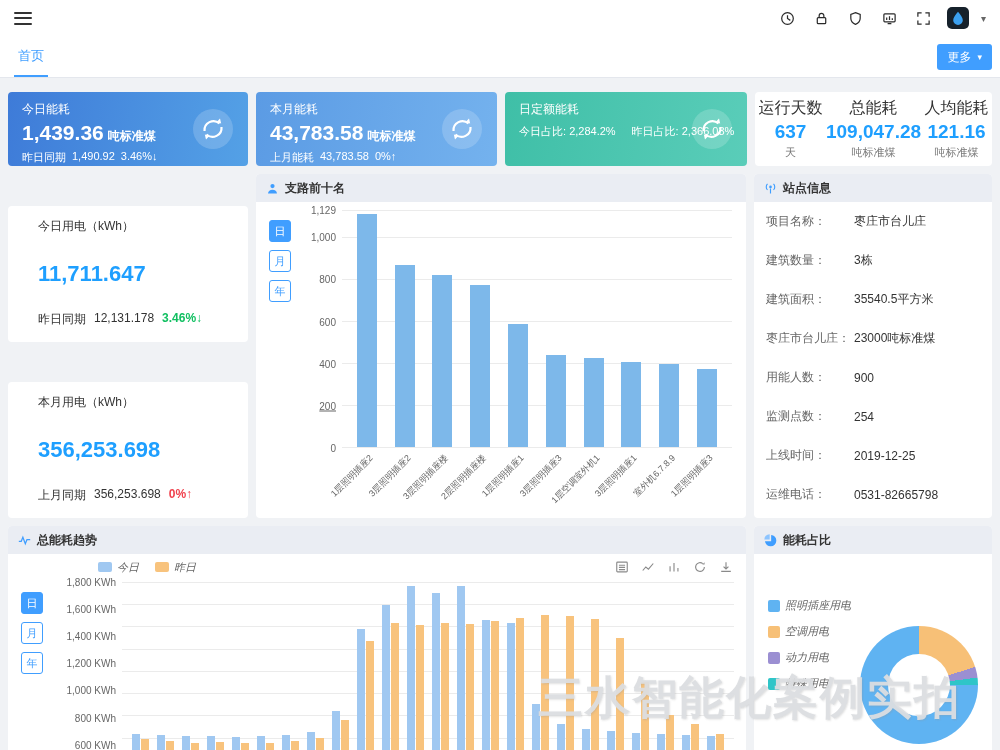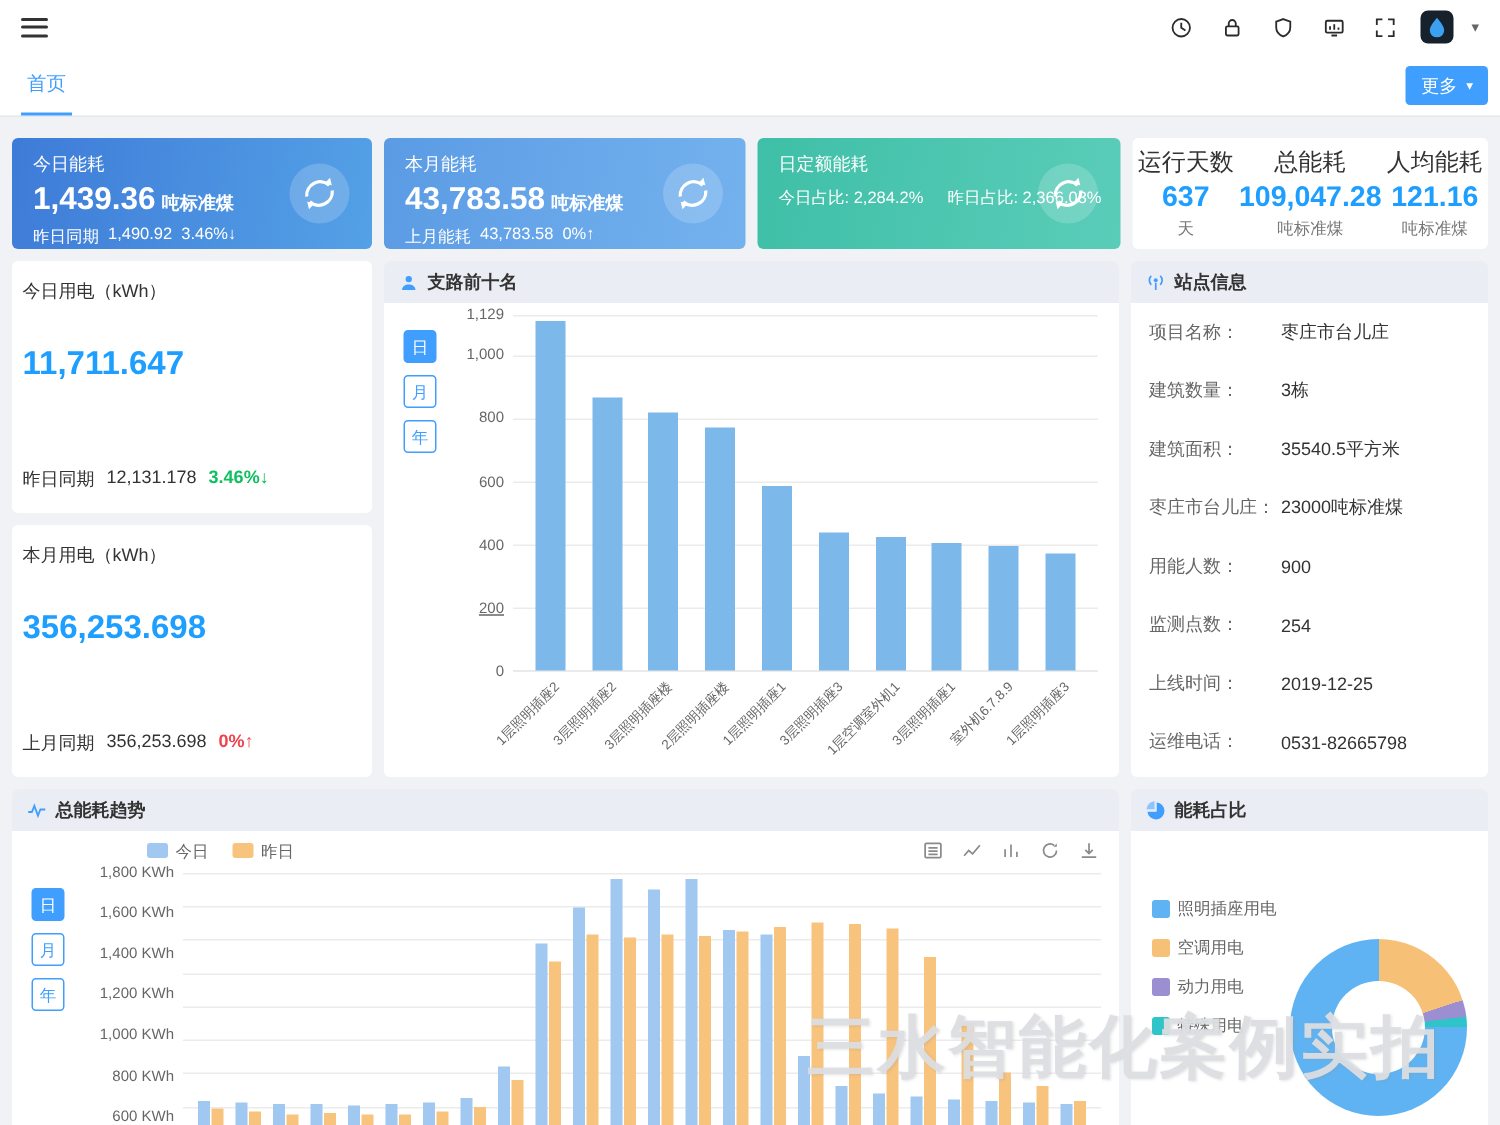--- a/index.html
+++ b/index.html
@@ -42,21 +42,21 @@
   .sc-refresh { position:absolute; right:14px; top:50%; transform:translateY(-50%); }
 
   .summary { background:#fff; border-radius:4px; display:flex; }
   .sum-col { flex:1; display:flex; flex-direction:column; align-items:center; justify-content:center; gap:2px; }
   .sum-label { font-size:16px; color:#333; }
   .sum-value { font-size:19px; font-weight:bold; color:#1E9FFF; }
   .sum-unit { font-size:11px; color:#777; }
 
   
   .col-left { display:flex; flex-direction:column; gap:8px; }
-  .ecard { background:#fff; border-radius:4px; padding:12px 7px; display:flex; flex-direction:column; flex:1; }
+  .ecard { background:#fff; border-radius:4px; padding:12px 30px; display:flex; flex-direction:column; flex:1;margin-top:32px; }
   .e-title { font-size:12px; color:#333; }
   .e-value { margin-top:26px; font-size:22px; font-weight:bold; color:#1E9FFF; }
   .e-sub { margin-top:auto; font-size:12px; color:#333; display:flex; gap:8px; padding-bottom:2px; white-space:nowrap; }
   .delta-down { color:#0FBF60; font-weight:bold; }
   .delta-up { color:#F0414D; font-weight:bold; }
 
   
   .panel { background:#fff; border-radius:4px; overflow:hidden; display:flex; flex-direction:column; }
   .panel-header { height:28px; background:#EAEDF3; display:flex; align-items:center; gap:6px; padding:0 10px; font-size:12px; font-weight:bold; color:#333; flex:none; }
 
@@ -80,21 +80,21 @@
   .xlab { position:absolute; top:4px; right:50%; transform:rotate(-45deg); transform-origin:100% 0; font-size:9px; color:#666; white-space:nowrap; }
 
   
   .site-row { height:39px; display:flex; align-items:center; padding:0 12px; font-size:12px; }
   .site-label { color:#666; width:88px; flex:none; }
   .site-value { color:#333; }
 
   
   .trend-midrow { height:24px; display:flex; align-items:center; padding:2px 12px 0 12px; }
   .legend { display:flex; gap:16px; margin-left:78px; }
-  .legend-item { display:flex; align-items:center; gap:5px; font-size:11px; color:#666; cursor:pointer; }
+  .legend-item { display:flex; align-items:center; gap:5px; font-size:11px; color:#666; cursor:pointer;font-style:italic; }
   .swatch { width:14px; height:10px; border-radius:2px; background:#ccc; }
   .chart-toolbar { margin-left:auto; display:flex; gap:10px; }
   .chart-toolbar .tool { width:16px; height:16px; cursor:pointer; display:flex; align-items:center; justify-content:center; }
   .chart-toolbar svg { stroke:#8a8a8a; fill:none; stroke-width:1.3; }
   .trend-body { flex:1; display:grid; grid-template-columns:36px 72px 1fr; padding:4px 12px 0 6px; height:210px; }
   .trend-body .ylabels { grid-column:2; }
   .trend-body .plot { grid-column:3; border-bottom:none; height:200px; }
   .group { flex:1; height:100%; display:flex; align-items:flex-end; justify-content:center; gap:1px; }
   .gbar { width:8px; }
 

